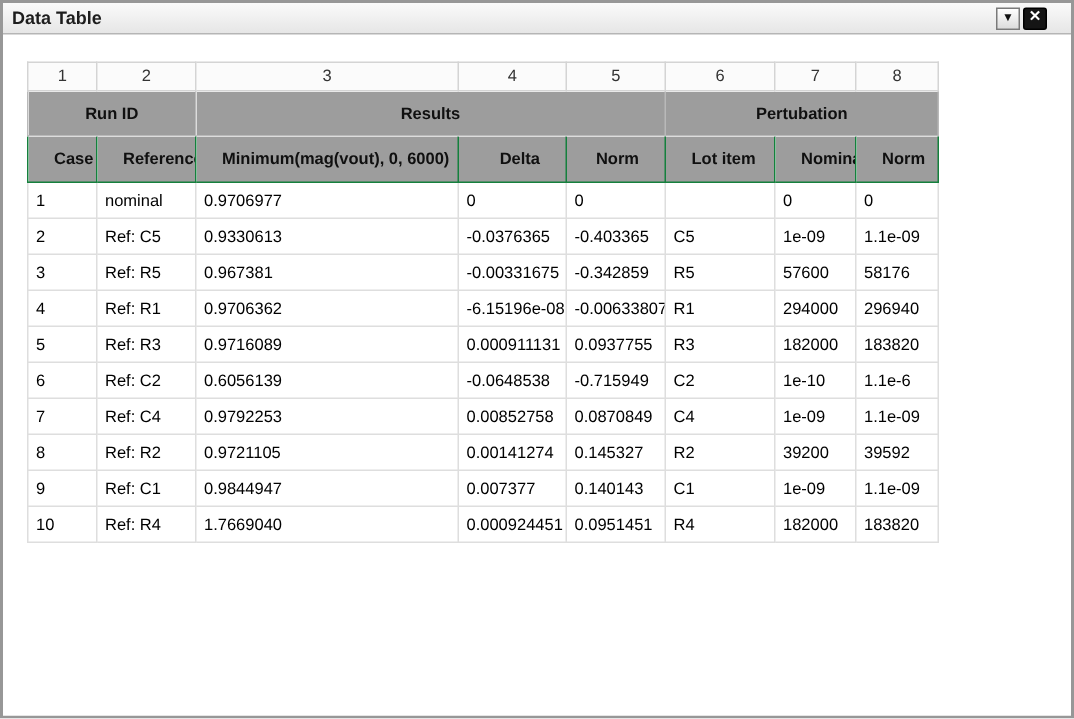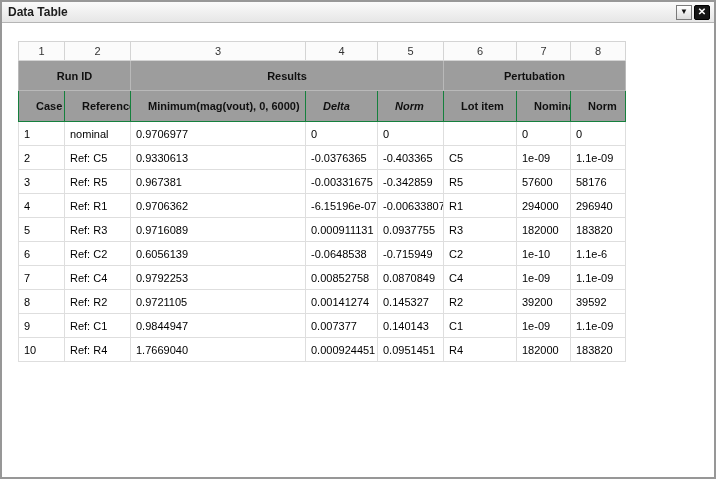--- a/index.html
+++ b/index.html
@@ -14,21 +14,21 @@
     position: relative;
     overflow: hidden;
   }
 
   .titlebar {
     height: 21px;
     background: linear-gradient(#fafafa, var(--titlebar-bg, #e4e4e4));
     border-bottom: 1px solid #b5b5b5;
     display: flex;
     align-items: center;
-    padding: 0 4px 0 6px;
+    padding: 0 16px 0 6px;
   }
   .titlebar .title {
     font-size: 12px;
     font-weight: bold;
     color: #1d1d1d;
     flex: 1;
     line-height: 20px;
   }
   .ctrl {
     width: 16px;
@@ -95,21 +95,21 @@
     padding: 0 17px;
   }
   td {
     border: 1px solid #dedede;
     height: 24px;
     padding: 0 5px;
     color: #000;
     background: #ffffff;
   }
   .a-left   { text-align: left; }
-  .a-right  { text-align: left; font-style: italic; }
+  .a-right  { text-align: right; }
   .a-center { text-align: center; }
 </style>
 </head>
 <body>
 
 <div class="window">
   <div class="titlebar">
     <span class="title">Data Table</span>
     <button class="ctrl">
       <span class="glyph">▼</span>
@@ -186,21 +186,21 @@
             <td class="a-left">-0.00331675</td>
             <td class="a-left">-0.342859</td>
             <td class="a-left">R5</td>
             <td class="a-left">57600</td>
             <td class="a-left">58176</td>
           </tr>
           <tr>
             <td class="a-left">4</td>
             <td class="a-left">Ref: R1</td>
             <td class="a-left">0.9706362</td>
-            <td class="a-left">-6.15196e-07</td>
+            <td class="a-left">-6.15196e-08</td>
             <td class="a-left">-0.00633807</td>
             <td class="a-left">R1</td>
             <td class="a-left">294000</td>
             <td class="a-left">296940</td>
           </tr>
           <tr>
             <td class="a-left">5</td>
             <td class="a-left">Ref: R3</td>
             <td class="a-left">0.9716089</td>
             <td class="a-left">0.000911131</td>

